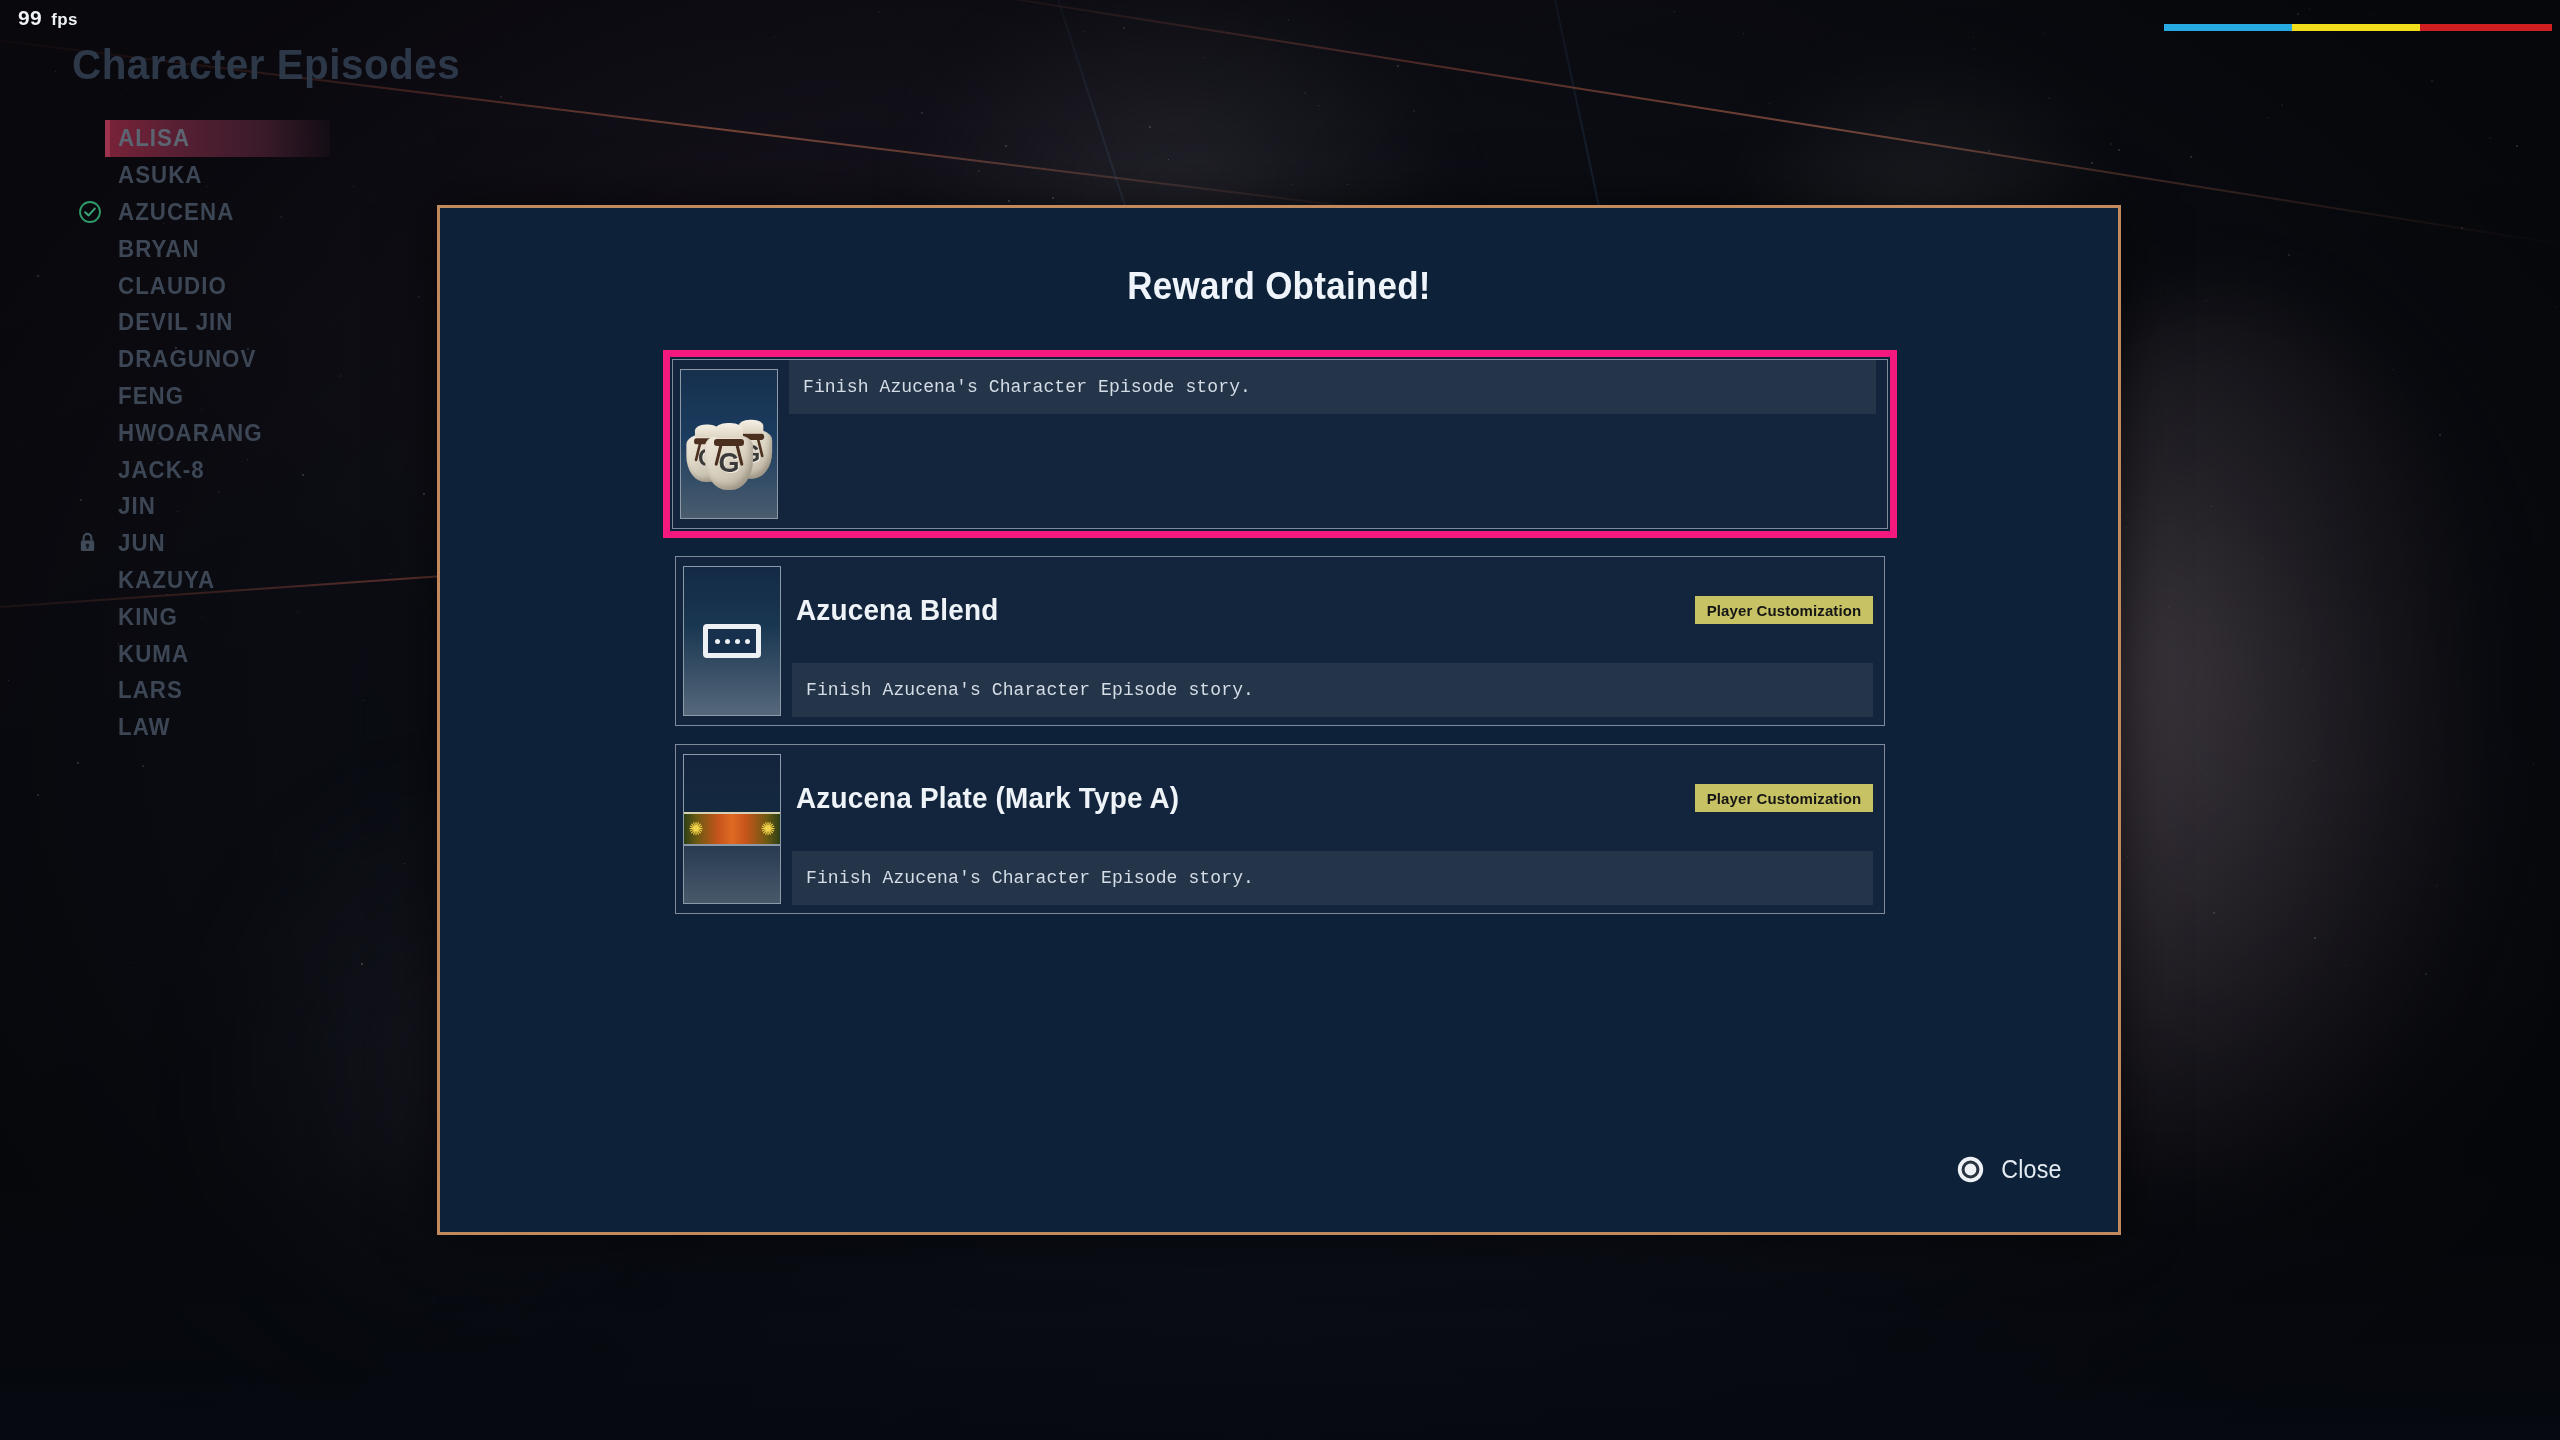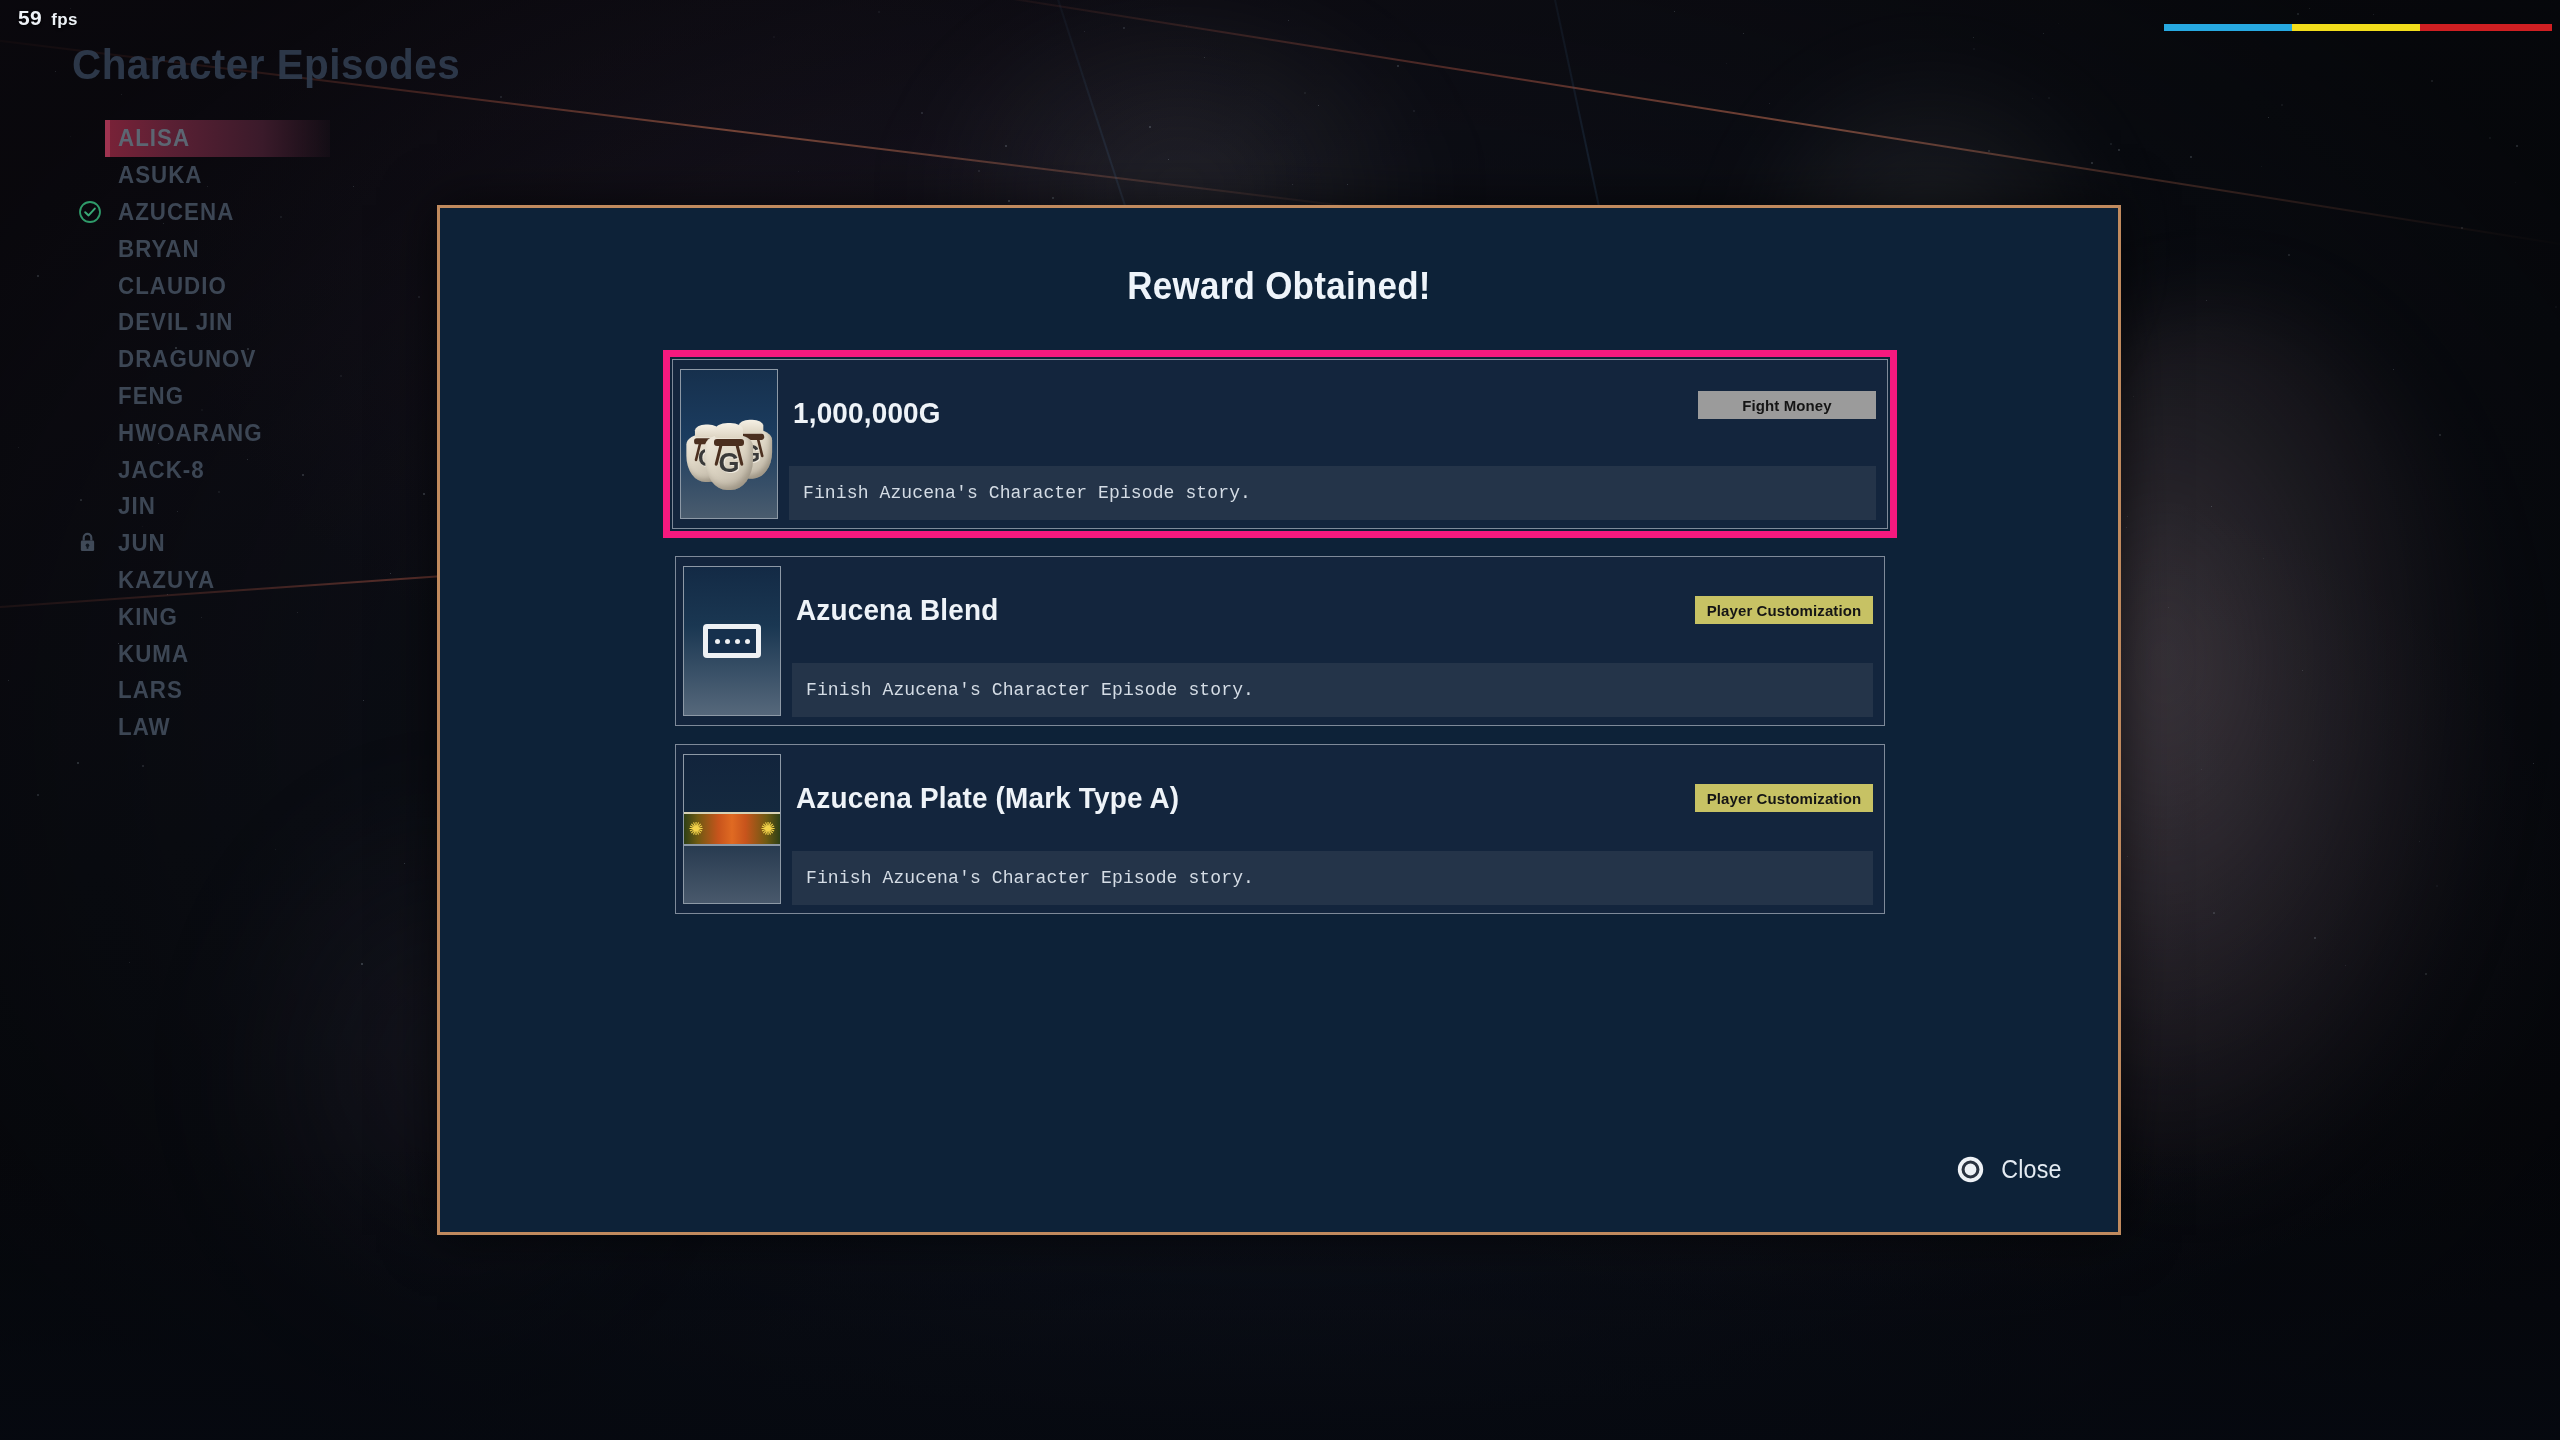--- a/index.html
+++ b/index.html
@@ -540,21 +540,21 @@
   <div class="streak blue" style="left:1000px; top:-180px; width:1400px; transform:rotate(72deg);"></div>
   <div class="streak blue" style="left:1500px; top:-260px; width:1500px; transform:rotate(78deg);"></div>
   <div class="silhouette sil-a"></div>
   <div class="silhouette sil-b"></div>
   <div class="silhouette sil-c"></div>
   <div class="silhouette sil-d"></div>
   <div class="vignette"></div>
   <div class="bottom-fade"></div>
 
   <div class="fps">
-    <span>59</span>
+    <span>99</span>
     <span class="unit">fps</span>
   </div>
 
   <div class="page-title">Character Episodes</div>
 
   <div class="logo">
     <div class="logo-bar">
         <i></i>
         <i></i>
         <i></i>
@@ -652,24 +652,20 @@
         <div class="bag bag-c">
                   <div class="neck"></div>
                   <div class="tie"></div>
                   <div class="str1"></div>
                   <div class="str2"></div>
                   <div class="g">G</div>
                 </div>
       </div>
             </div>
          <div class="rbody">
-           <div class="rtop">
-             <div class="rname">1,000,000G</div>
-             <div class="badge money">Fight Money</div>
-           </div>
            <div class="rdesc">
              <span>Finish Azucena's Character Episode story.</span>
            </div>
          </div>
        </div>
         </div>
         <div class="reward-wrap">
           <div class="reward-card">
          <div class="thumb blend">
       <div class="blend-art">

